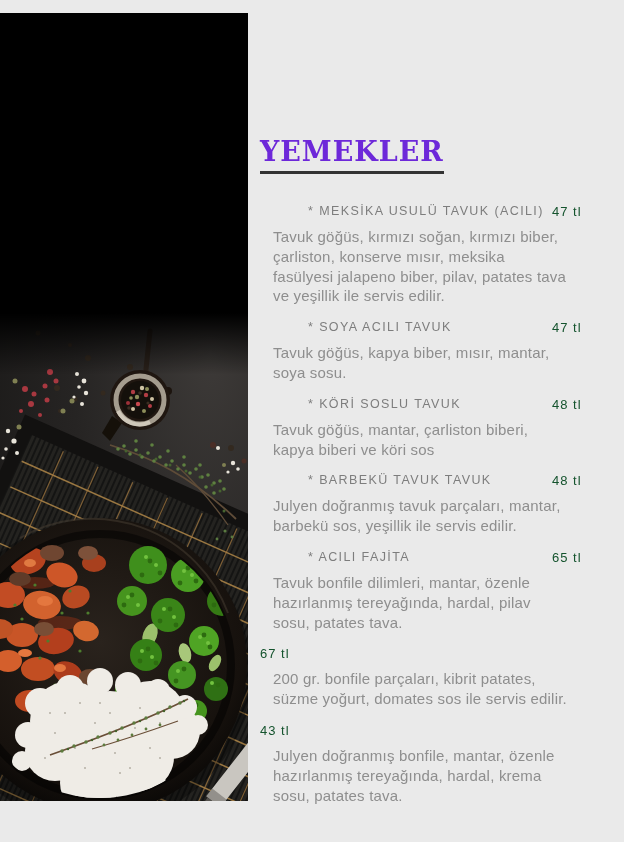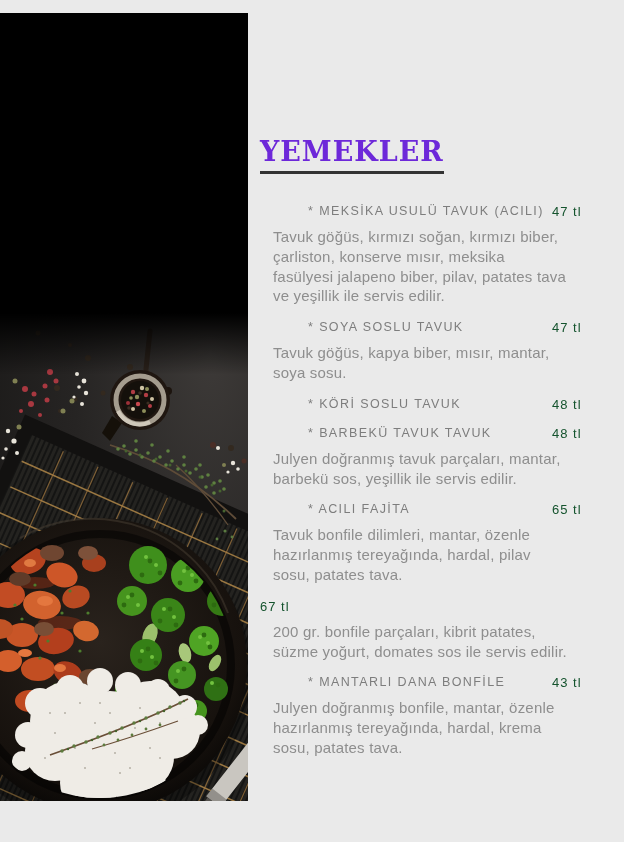--- a/index.html
+++ b/index.html
@@ -456,31 +456,32 @@
     <div class="menu-item">
       <div class="item-row">
         <span class="item-name">* MEKSİKA USULÜ TAVUK (ACILI)</span>
         <span class="item-price">47 tl</span>
       </div>
       <p class="item-desc">Tavuk göğüs, kırmızı soğan, kırmızı biber, çarliston, konserve mısır, meksika fasülyesi jalapeno biber, pilav, patates tava ve yeşillik ile servis edilir.</p>
     </div>
 
     <div class="menu-item">
       <div class="item-row">
-        <span class="item-name">* SOYA SOSLU TAVUK</span>
+        <span class="item-name">* SOYA ACILI TAVUK</span>
         <span class="item-price">47 tl</span>
       </div>
       <p class="item-desc">Tavuk göğüs, kapya biber, mısır, mantar, soya sosu.</p>
     </div>
 
     <div class="menu-item">
       <div class="item-row">
         <span class="item-name">* KÖRİ SOSLU TAVUK</span>
         <span class="item-price">48 tl</span>
       </div>
+      <p class="item-desc">Tavuk göğüs, mantar, çarliston biberi, kapya biberi ve köri sos</p>
     </div>
 
     <div class="menu-item">
       <div class="item-row">
         <span class="item-name">* BARBEKÜ TAVUK TAVUK</span>
         <span class="item-price">48 tl</span>
       </div>
       <p class="item-desc">Julyen doğranmış tavuk parçaları, mantar, barbekü sos, yeşillik ile servis edilir.</p>
     </div>
 
@@ -497,20 +498,19 @@
 
     <div class="menu-item">
       <div class="item-row">
         <span class="item-price">67 tl</span>
       </div>
       <p class="item-desc">200 gr. bonfile parçaları, kibrit patates, süzme yoğurt, domates sos ile servis edilir.</p>
     </div>
 
     <div class="menu-item">
       <div class="item-row">
-        <span class="item-name">* MANTARLI DANA BONFİLE</span>
         <span class="item-price">43 tl</span>
       </div>
       <p class="item-desc">Julyen doğranmış bonfile, mantar, özenle hazırlanmış tereyağında, hardal, krema sosu, patates tava.</p>
     </div>
   </div>
 
 </div>
 
 </body></html>

